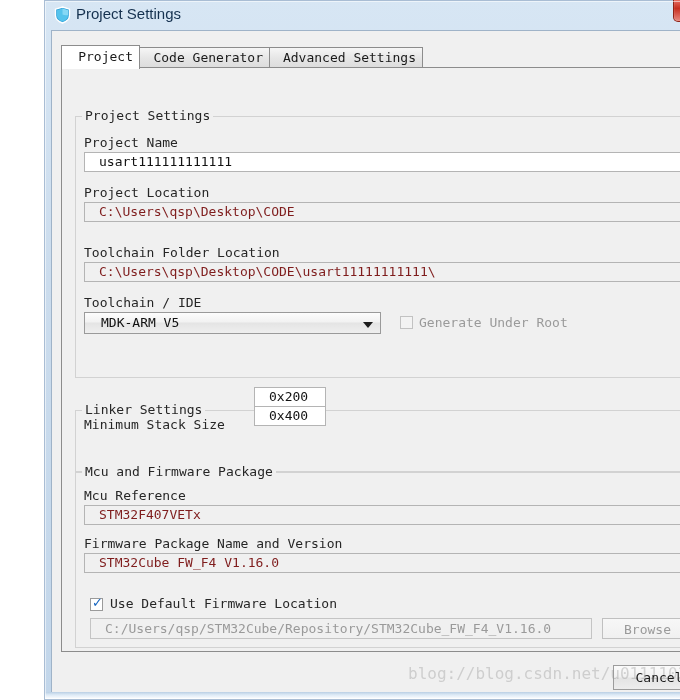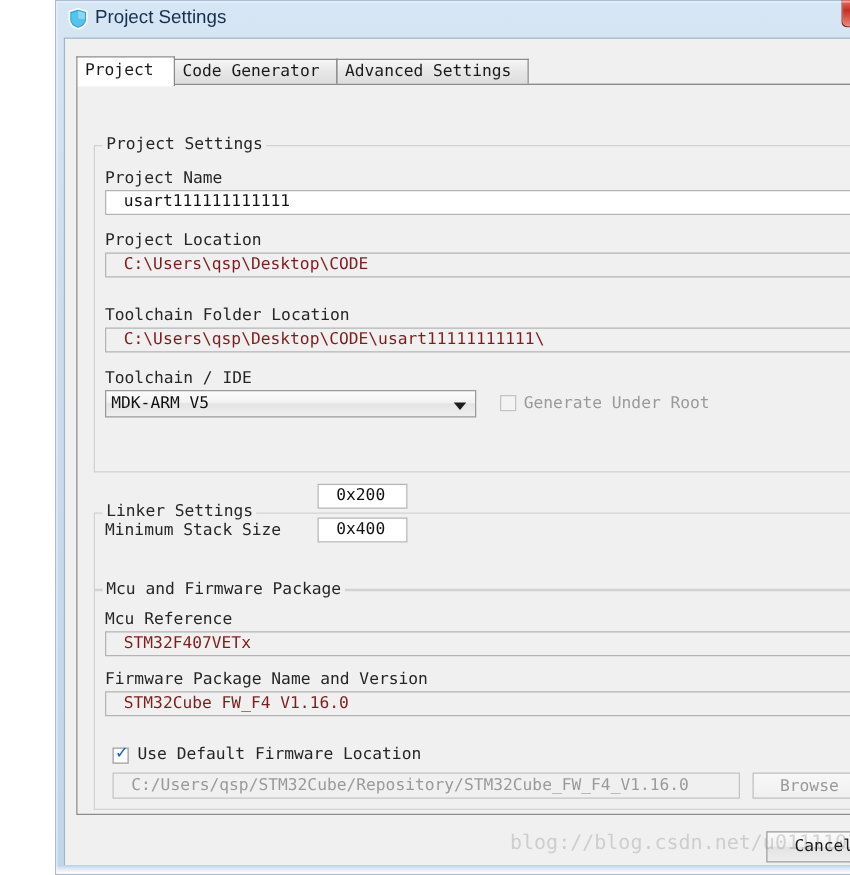--- a/index.html
+++ b/index.html
@@ -99,20 +99,21 @@
     box-sizing: border-box;
     background: linear-gradient(to bottom, #f6f6f6 0%, #e6e6e6 50%, #dcdcdc 100%);
     border: 1px solid #8c8c8c;
     border-bottom: none;
     font-family: "DejaVu Sans Mono", monospace;
     font-size: 13px;
     color: #1a1a1a;
     line-height: 20px;
     padding: 0 6px;
     white-space: nowrap;
+    text-align: right;
   }
   .tab.active {
     top: 0;
     height: 24px;
     line-height: 22px;
     background: #ffffff;
     border-color: #8c8c8c;
     z-index: 3;
   }
   .tab-underline {
@@ -187,21 +188,21 @@
   
   .combo {
     position: absolute;
     box-sizing: border-box;
     background: linear-gradient(to bottom, #fdfdfd 0%, #f2f2f2 45%, #e4e4e4 50%, #efefef 100%);
     border: 1px solid #9a9a9a;
     font-family: "DejaVu Sans Mono", monospace;
     font-size: 13px;
     color: #101010;
     line-height: 20px;
-    padding-left: 4px;
+    padding-left: 16px;
     white-space: nowrap;
     overflow: hidden;
   }
   .combo-arrow {
     position: absolute;
     right: 7px; top: 9px;
     width: 0; height: 0;
     border-left: 5px solid transparent;
     border-right: 5px solid transparent;
     border-top: 6px solid #1c1c1c;
@@ -337,21 +338,21 @@
       <div class="checkbox disabled" style="left:338px; top:248px;"></div>
       <span class="field-label disabled" style="left:357px; top:247px;">Generate Under Root</span>
 
       <div class="group" style="left:13px; top:342px; width:620px; height:62px;">
         <span class="group-title">Linker Settings</span>
       </div>
 
       <div class="textbox" style="left:192px; top:319px; width:72px; height:20px;">0x200</div>
 
       <span class="field-label" style="left:22px; top:349px;">Minimum Stack Size</span>
-      <div class="textbox" style="left:192px; top:346px; width:72px; height:20px;">0x400</div>
+      <div class="textbox" style="left:192px; top:338px; width:72px; height:20px;">0x400</div>
 
       <div class="group" style="left:13px; top:404px; width:620px; height:176px;">
         <span class="group-title">Mcu and Firmware Package</span>
       </div>
 
       <span class="field-label" style="left:22px; top:420px;">Mcu Reference</span>
       <div class="textbox readonly" style="left:22px; top:437px; width:609px; height:20px;">STM32F407VETx</div>
 
       <span class="field-label" style="left:22px; top:468px;">Firmware Package Name and Version</span>
       <div class="textbox readonly" style="left:22px; top:485px; width:609px; height:20px;">STM32Cube FW_F4 V1.16.0</div>

